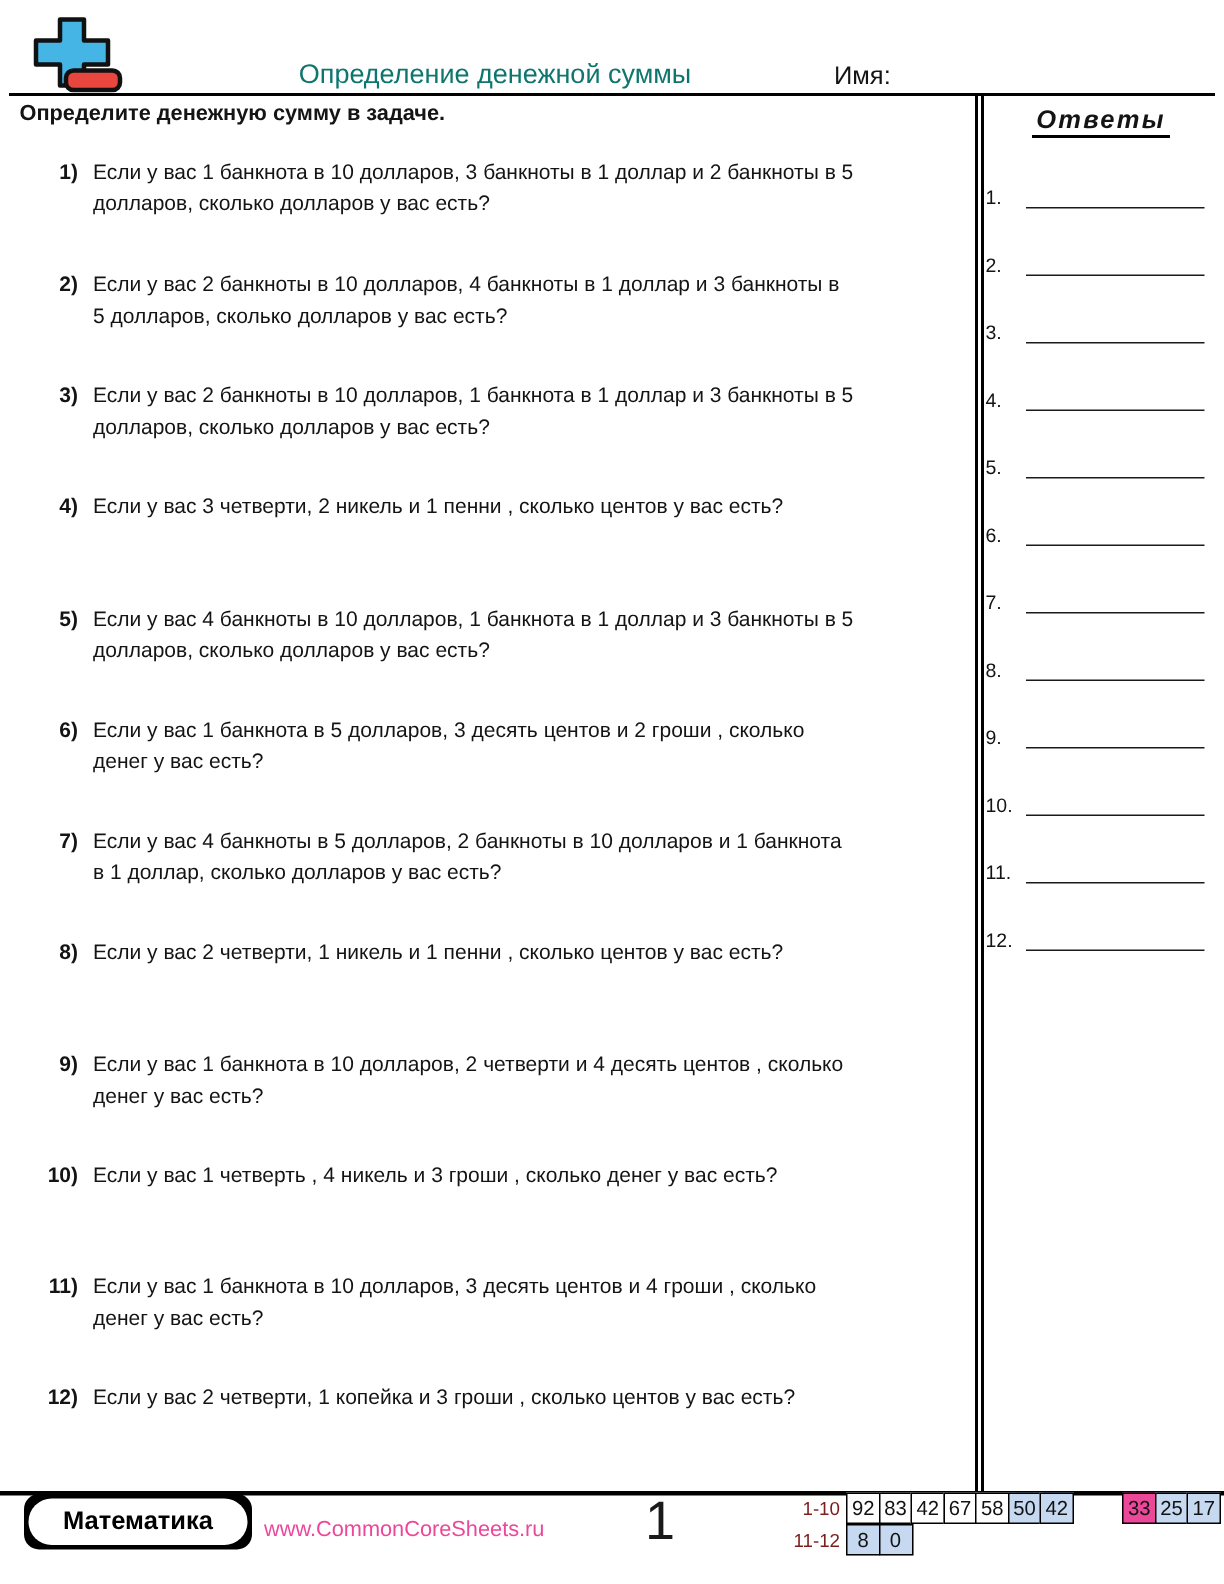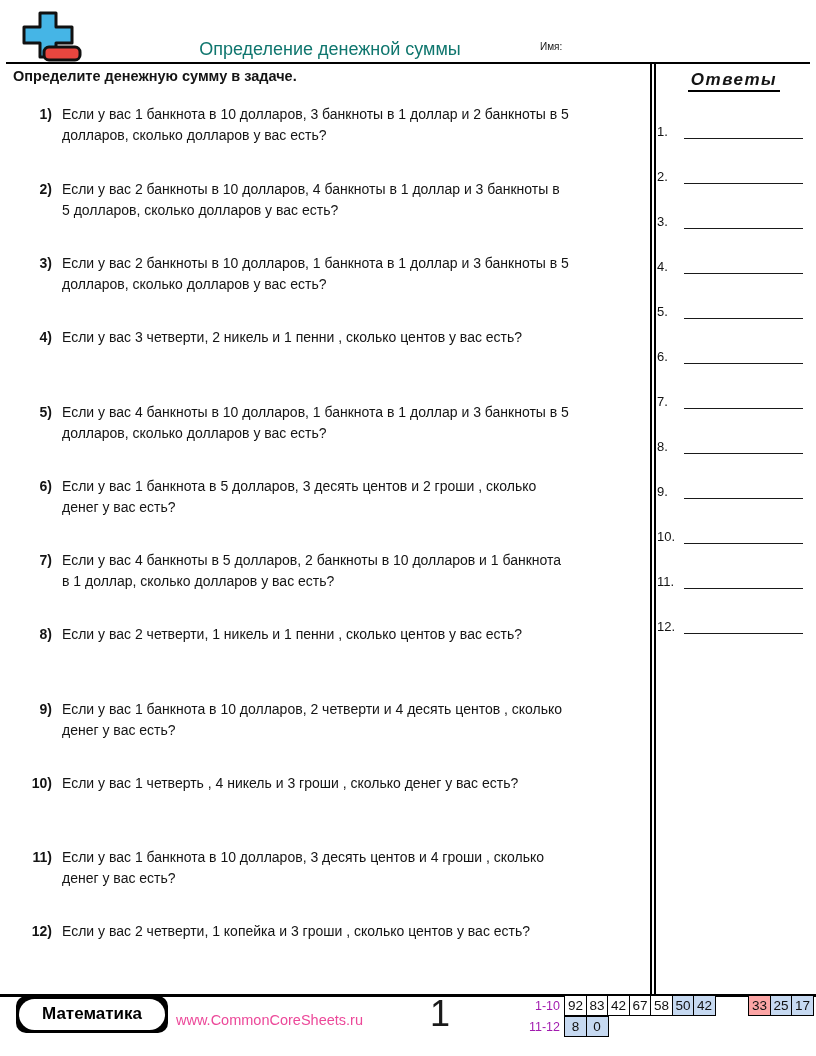--- a/index.html
+++ b/index.html
@@ -3,42 +3,42 @@
 <meta charset="utf-8">
 <style>
   html,body{margin:0;padding:0;background:#fff;}
   .page{
     position:relative;width:816px;height:1056px;background:#ffffff;
     font-family:"Liberation Sans", sans-serif;color:#141414;overflow:hidden;
   }
   
   .logo{position:absolute;left:20px;top:11px;width:64px;height:52px;}
   .title{position:absolute;left:60px;top:39px;width:540px;text-align:center;font-size:18px;color:#0f766e;}
-  .name-label{position:absolute;left:540px;top:41px;font-size:10px;}
+  .name-label{position:absolute;left:556px;top:41px;font-size:17px;}
   .header-line{position:absolute;left:6px;right:6px;top:61.5px;height:2.5px;background:#000;}
   .instruction{position:absolute;left:13px;top:68px;font-size:14.5px;font-weight:bold;}
   
   .problem{position:absolute;left:6px;width:645px;display:flex;align-items:flex-start;}
   .p-num{width:46px;text-align:right;font-weight:bold;font-size:14px;line-height:21px;flex:none;}
   .p-text{margin-left:10px;font-size:14px;line-height:21px;white-space:pre-wrap;max-width:586px;}
   
   .answers-sep{position:absolute;left:650px;top:64px;height:931px;width:2px;border-left:2px solid #000;border-right:2px solid #000;}
   .answers-title{position:absolute;left:658px;top:70px;width:152px;text-align:center;font-style:italic;}
   .answers-title span{font-size:17px;font-weight:bold;letter-spacing:1.5px;border-bottom:2px solid #000;padding:0 3px 1px 3px;}
   .answer-row{position:absolute;left:657px;width:150px;display:flex;align-items:flex-end;}
   .a-num{width:27px;font-size:13px;line-height:15px;flex:none;}
   .a-line{display:block;width:119px;height:14px;border-bottom:1.5px solid #1a1a1a;}
   
   .footer-line{position:absolute;left:0;right:0;top:994px;height:2.5px;background:#000;}
   .brand-badge{position:absolute;left:16px;top:996px;width:152px;height:37px;background:#000;border-radius:10px;}
   .brand-oval{position:absolute;left:3px;top:3px;right:3px;bottom:3px;background:#fff;border-radius:17px;}
   .brand-text{position:absolute;left:0;width:100%;top:8px;text-align:center;font-size:17px;font-weight:bold;color:#000;}
   .site-url{position:absolute;left:176px;top:1012px;font-size:14.5px;color:#ec4899;}
   .page-number{position:absolute;left:415px;top:997px;width:50px;text-align:center;font-size:36px;line-height:34px;color:#1a1a1a;}
-  .score-label{position:absolute;left:503px;width:57px;text-align:right;font-size:12.5px;color:#a21caf;}
+  .score-label{position:absolute;left:503px;width:57px;text-align:right;font-size:12.5px;color:#7f1d1d;}
   .score-label.r1{top:999px;}
   .score-label.r2{top:1020px;}
   .score-row{position:absolute;left:564px;display:flex;}
   .score-row.r1{top:995px;}
   .score-row.r2{top:1015.5px;}
   .score-cell{width:21px;height:19px;border:1.5px solid #000;margin-left:-1.5px;display:flex;align-items:center;justify-content:center;font-size:13.5px;color:#111;background:#fff;}
   .score-cell:first-child{margin-left:0;}
 </style>
 </head>
 <body>
@@ -177,21 +177,21 @@
   <div class="score-label r2">11-12</div>
 
   <div class="score-row r1">
     <div class="score-cell">92</div>
     <div class="score-cell">83</div>
     <div class="score-cell">42</div>
     <div class="score-cell">67</div>
     <div class="score-cell">58</div>
     <div class="score-cell" style="background: rgb(198, 217, 241);">50</div>
     <div class="score-cell" style="background: rgb(198, 217, 241);">42</div>
-    <div class="score-cell" style="background: #fca5a5; margin-left: 32px;">33</div>
+    <div class="score-cell" style="background: #ec4899; margin-left: 32px;">33</div>
     <div class="score-cell" style="background: rgb(198, 217, 241);">25</div>
     <div class="score-cell" style="background: rgb(198, 217, 241);">17</div>
   </div>
   <div class="score-row r2">
     <div class="score-cell" style="background: rgb(198, 217, 241);">8</div>
     <div class="score-cell" style="background: rgb(198, 217, 241);">0</div>
   </div>
 
 </div>
 

